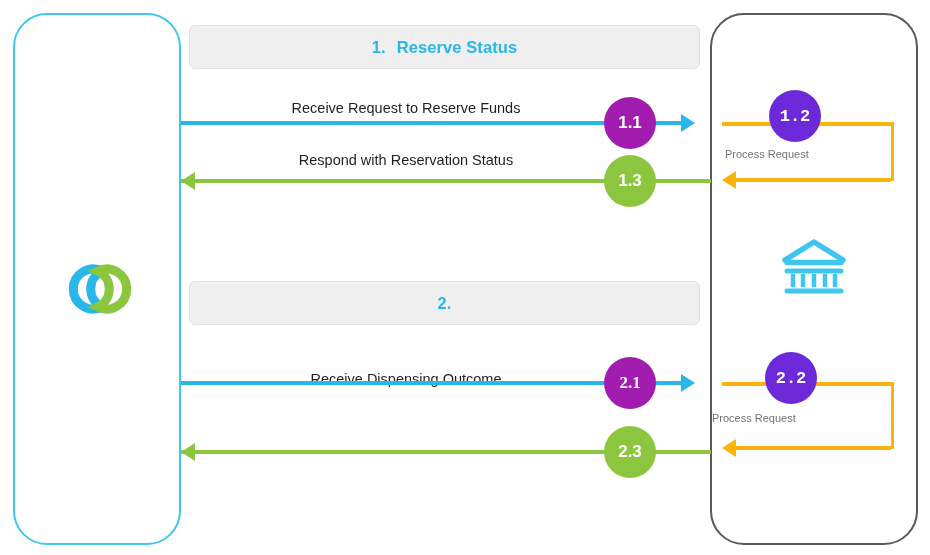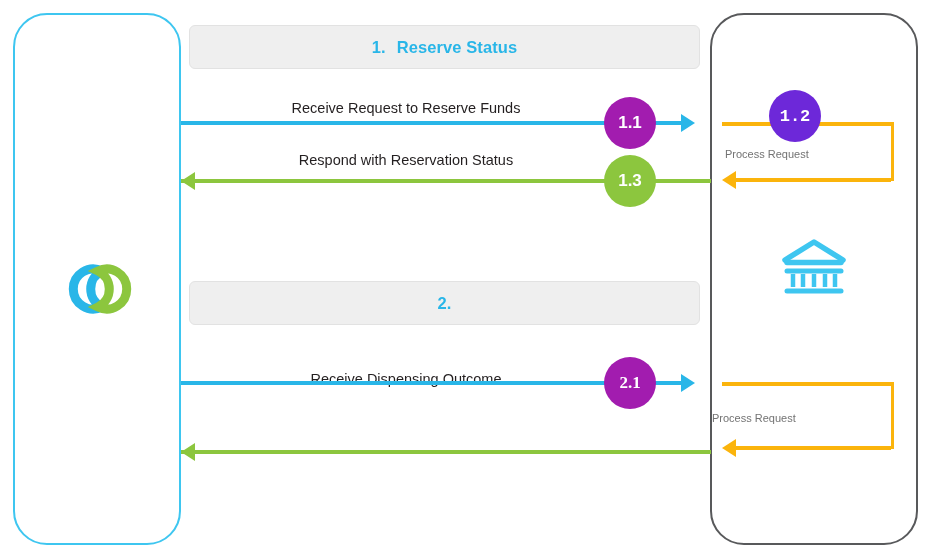--- a/index.html
+++ b/index.html
@@ -200,20 +200,22 @@
     <span class="section-num">2.</span>
   </div>
 
   <div class="msg-label" style="left:181px; top:359px; width:450px;margin-top:12px;">Receive Dispensing Outcome</div>
   <div class="flow-line blue" style="left:181px; top:381px; width:500px;"></div>
   <div class="arrow-head right-blue" style="left:681px; top:374px;"></div>
   <div class="step-circle blue" style="left:604px; top:357px;font-family:Liberation Serif, serif;">2.1</div>
 
   <div class="flow-line green" style="left:181px; top:450px; width:530px;"></div>
   <div class="arrow-head left-green" style="left:181px; top:443px;"></div>
+  <div class="step-circle green" style="left:604px; top:426px;">2.3</div>
 
   <div class="loop-top" style="left:722px; top:382px; width:172px;"></div>
   <div class="loop-right" style="left:890.5px; top:382px; height:67px;"></div>
   <div class="loop-bottom" style="left:736px; top:446px; width:155px;"></div>
   <div class="arrow-head left-orange" style="left:722px; top:439px;"></div>
   <div class="process-label" style="left:712px; top:412px;">Process Request</div>
+  <div class="step-circle orange" style="left:765px; top:352px;">2.2</div>
 
 </div>
 
 </body></html>

